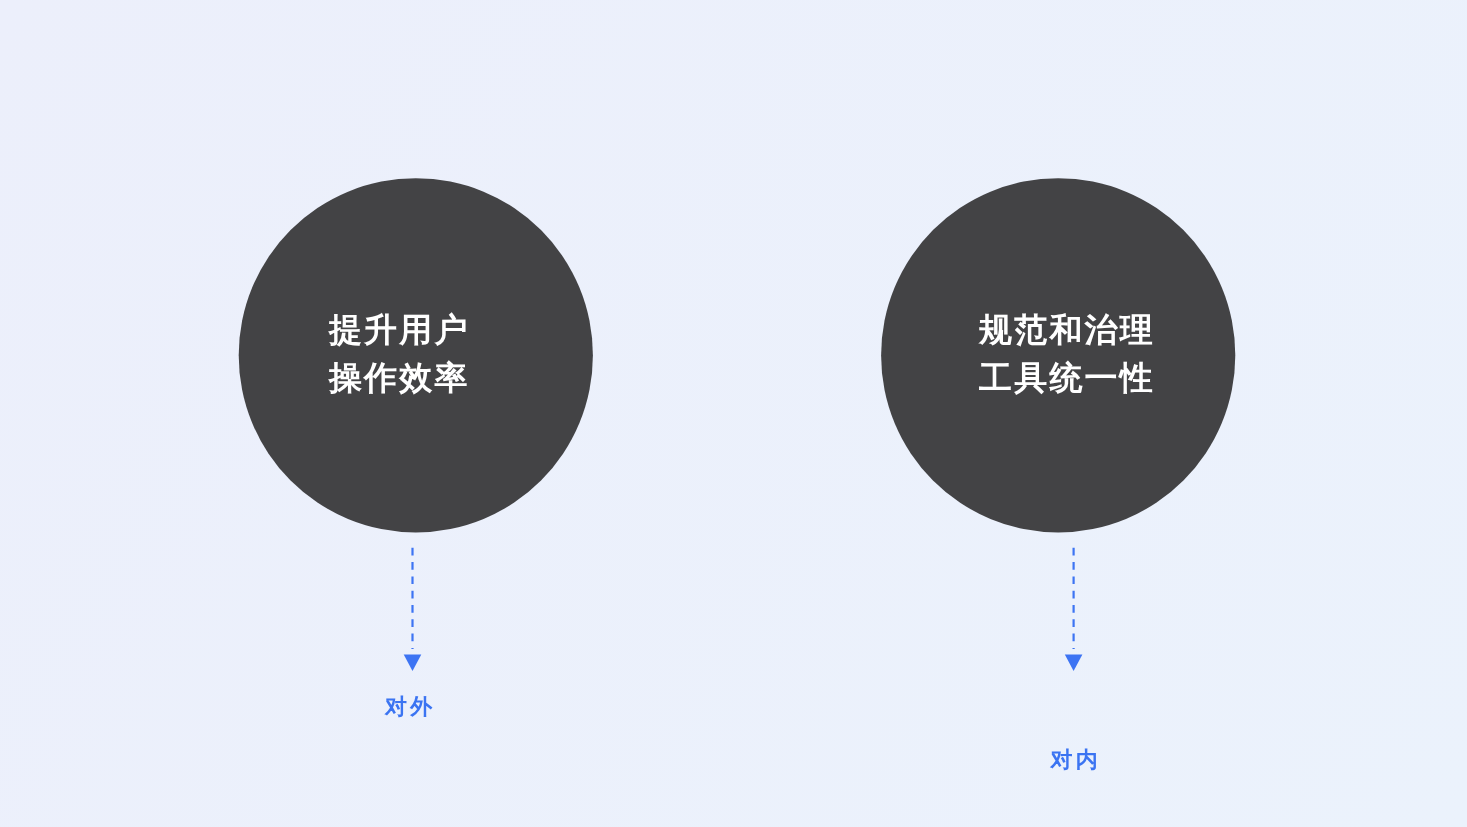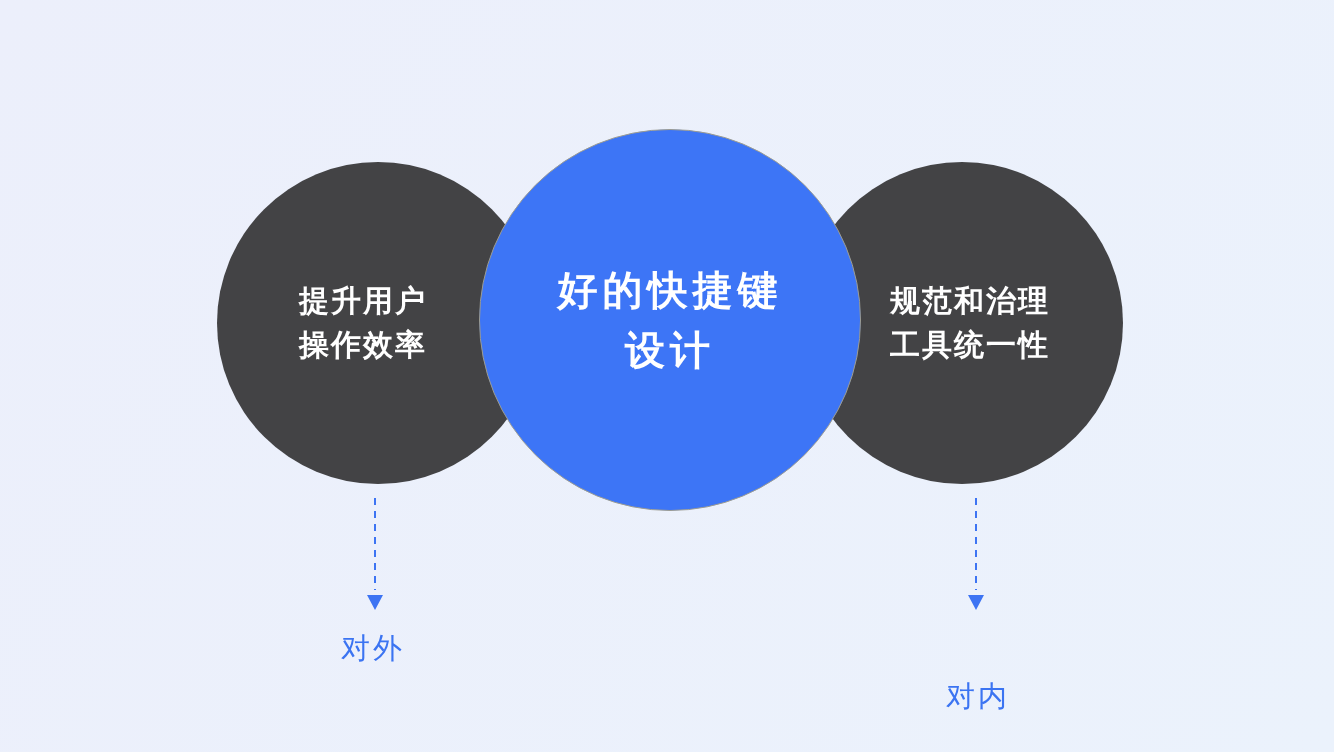--- a/index.html
+++ b/index.html
@@ -64,22 +64,22 @@
     height: 120px;
     z-index: 0;
   }
   .arrow-left  { left: 365px; }
   .arrow-right { left: 966px; }
 
   .annotation-label {
     position: absolute;
     top: 629px;
     width: 160px;
-    font-size: 29px;
-    font-weight: 400;
+    font-size: 20px;
+    font-weight: 700;
     letter-spacing: 3px;
     text-align: center;
     z-index: 0;
   }
   .annotation-left  { left: 293px; }
   .annotation-right { left: 898px; }
 </style>
 </head>
 <body>
 
@@ -92,26 +92,20 @@
     </div>
   </div>
 
   <div class="circle circle-right" style="background-color: rgb(67, 67, 69);">
     <div class="circle-text" style="color: rgb(255, 255, 255);">
       <div>规范和治理</div>
       <div>工具统一性</div>
     </div>
   </div>
 
-  <div class="circle circle-center" style="background-color: rgb(61, 117, 246);">
-    <div class="circle-text" style="color: rgb(255, 255, 255);">
-      <div>好的快捷键</div>
-      <div>设计</div>
-    </div>
-  </div>
 
   <svg class="arrow-svg arrow-left" viewBox="0 0 20 120">
     <line x1="10" y1="2" x2="10" y2="94" stroke-width="2" stroke-dasharray="7 6" style="stroke: rgb(61, 116, 243);"></line>
     <path d="M2,99 L18,99 L10,114 Z" style="fill: rgb(61, 116, 243);"></path>
   </svg>
 
   <svg class="arrow-svg arrow-right" viewBox="0 0 20 120">
     <line x1="10" y1="2" x2="10" y2="94" stroke-width="2" stroke-dasharray="7 6" style="stroke: rgb(61, 116, 243);"></line>
     <path d="M2,99 L18,99 L10,114 Z" style="fill: rgb(61, 116, 243);"></path>
   </svg>

